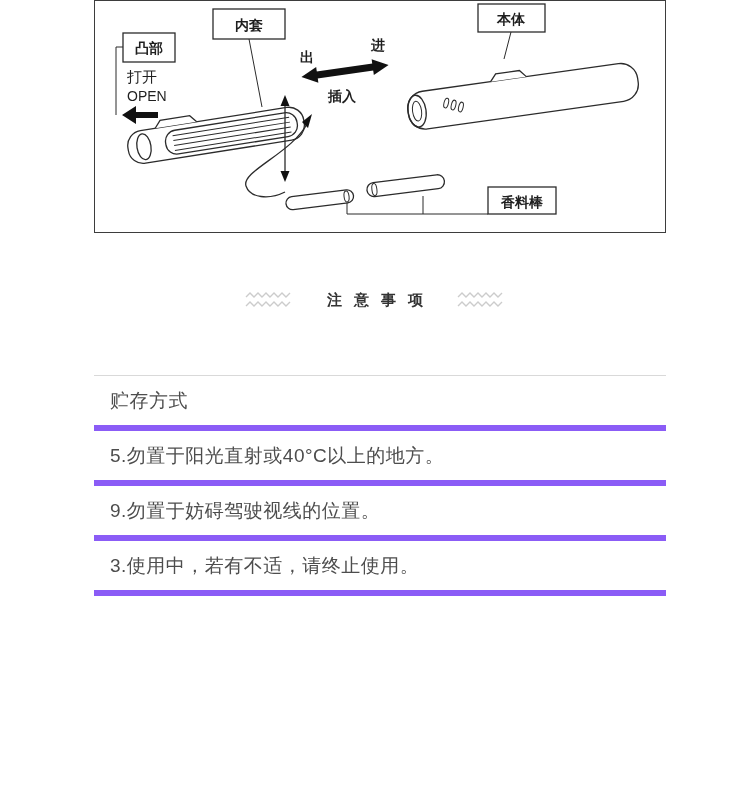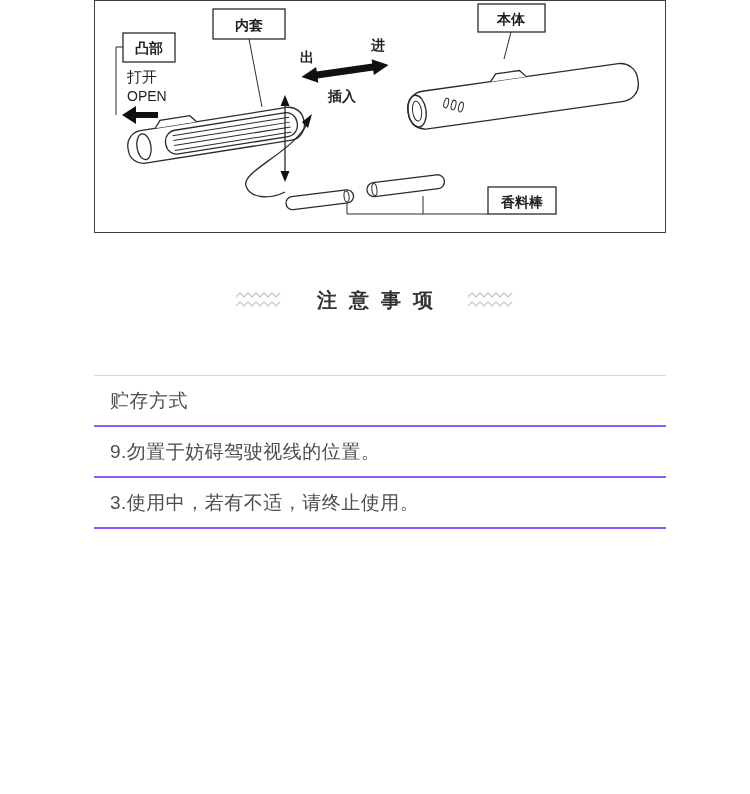--- a/index.html
+++ b/index.html
@@ -17,27 +17,27 @@
   .plain-en{ font-size:14px; }
   .ln   { stroke:#2b2b2b; stroke-width:1.3; fill:none; }
   .ln-thin { stroke:#2b2b2b; stroke-width:1; fill:none; }
   .shape{ stroke:#2b2b2b; stroke-width:1.3; fill:#ffffff; }
   .solid{ fill:#111111; stroke:none; }
   .lblbox{ stroke:#2b2b2b; stroke-width:1.3; fill:#ffffff; }
 
   
   .title-row { display:flex; justify-content:center; align-items:center;
     gap:22px; margin-top:46px; height:42px; }
-  .title { font-size:20px; letter-spacing:12px; padding-left:12px;
+  .title { font-size:15px; letter-spacing:12px; padding-left:12px;
     color:#333333; font-weight:600; }
 
   
   .notice { margin-left:94px; margin-top:54px; width:572px;
     border-top:1px solid #d9d9d9; }
-  .row { border-bottom:2px solid #8b5cf6; padding:11px 10px 11px 16px;
+  .row { border-bottom:6px solid #8b5cf6; padding:11px 10px 11px 16px;
     font-size:19px; color:#4d4d4d; line-height:27px; letter-spacing:.5px; }
   .row .txt { display:block; padding-left:27px; text-indent:-27px;
     white-space:pre-line; }
 </style>
 </head>
 <body>
 
 <div class="page">
 
   <div class="diagram-box">
@@ -126,20 +126,23 @@
       <polyline points="1,5 5,1 9,5 13,1 17,5 21,1 25,5 29,1 33,5 37,1 41,5 45,1" fill="none" stroke="#cccccc" stroke-width="1.4"></polyline>
       <polyline points="1,14 5,10 9,14 13,10 17,14 21,10 25,14 29,10 33,14 37,10 41,14 45,10" fill="none" stroke="#cccccc" stroke-width="1.4"></polyline>
     </svg>
   </div>
 
   <div class="notice">
     <div class="row">
       <span class="txt">贮存方式</span>
     </div>
     <div class="row">
+      <span class="txt">5.勿置于阳光直射或40°C以上的地方。</span>
+    </div>
+    <div class="row">
       <span class="txt">9.勿置于妨碍驾驶视线的位置。</span>
     </div>
     <div class="row">
       <span class="txt">3.使用中，若有不适，请终止使用。</span>
     </div>
   </div>
 
 </div>
 
 </body></html>

